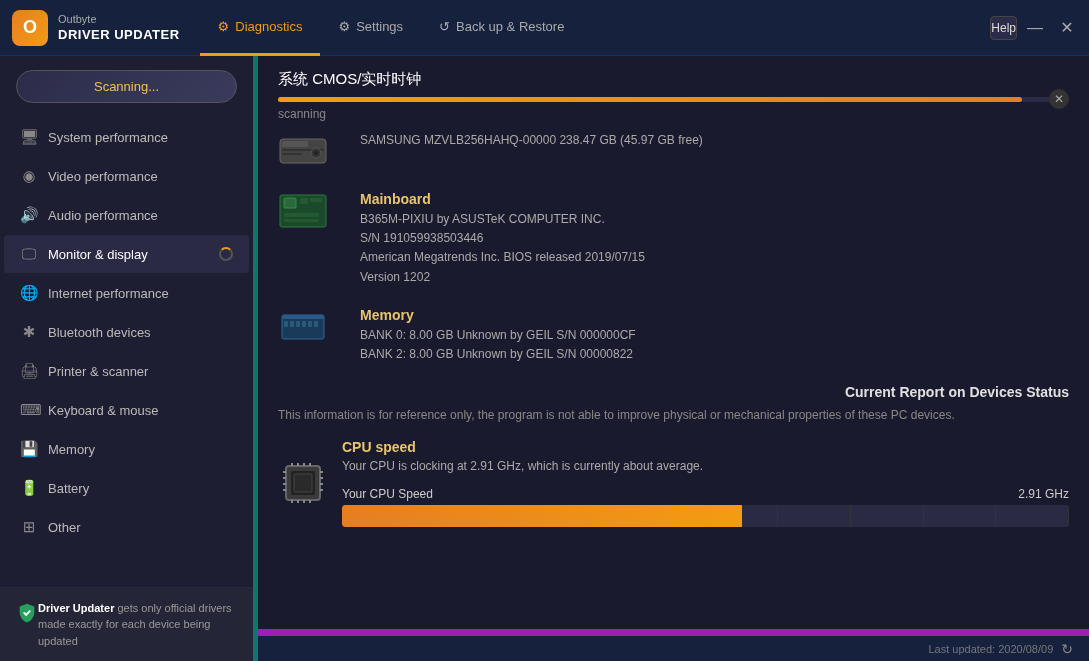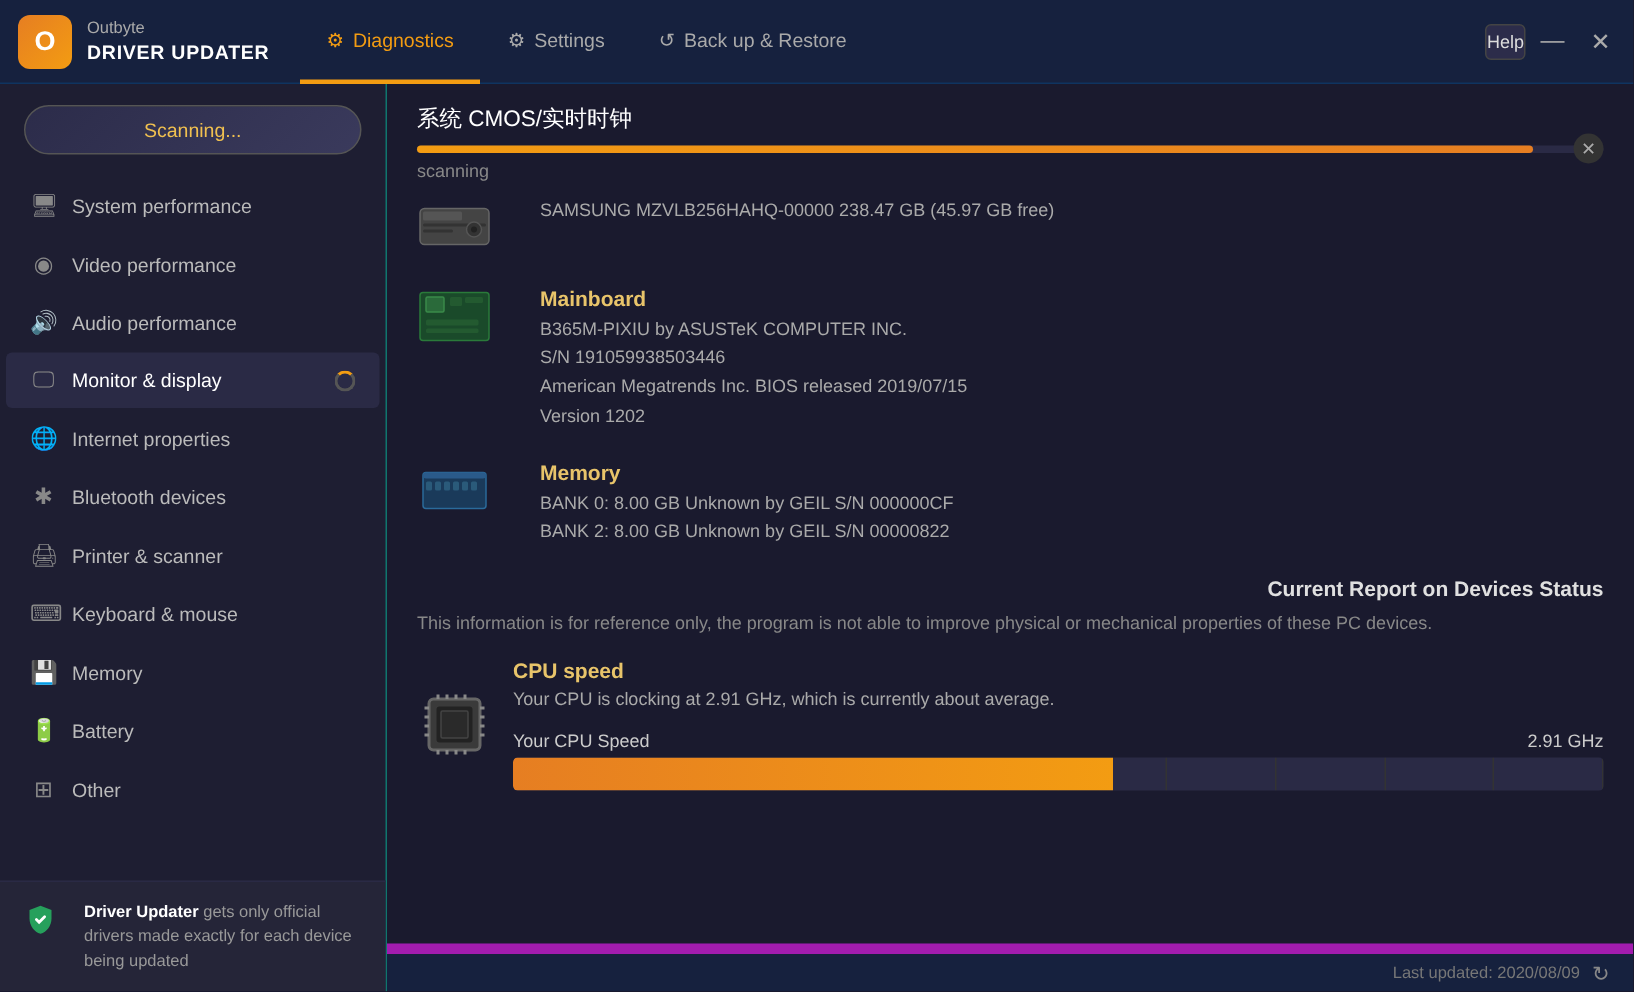--- a/index.html
+++ b/index.html
@@ -119,21 +119,21 @@
       overflow: hidden;
     }
 
     
     .sidebar {
       width: 258px;
       background: #1e1e32;
       display: flex;
       flex-direction: column;
       flex-shrink: 0;
-      border-right: 1px solid #0f766e;
+      border-right: 5px solid #0f766e;
     }
     .scan-btn {
       margin: 14px 16px;
       background: linear-gradient(135deg, #2c2c4a, #3a3a5c);
       border: 1px solid #555;
       border-radius: 20px;
       color: #f0c050;
       font-size: 13px;
       padding: 8px 20px;
       cursor: pointer;
@@ -174,21 +174,21 @@
       border-radius: 50%;
       animation: spin 0.8s linear infinite;
     }
     @keyframes spin { to { transform: rotate(360deg); } }
 
     .sidebar-footer {
       padding: 12px 16px;
       background: #252538;
       border-top: 1px solid #2a2a45;
       display: flex;
-      gap: 18px;
+      gap: 0;
       align-items: flex-start;
     }
     .shield-icon-green {
       width: 22px;
       height: 22px;
       flex-shrink: 0;
       margin-top: 2px;
     }
     .footer-text {
       font-size: 11px;
@@ -441,21 +441,21 @@
         <span class="sidebar-icon">🔊</span>
         <span>Audio performance</span>
       </div>
       <div class="sidebar-item active">
         <span class="sidebar-icon">🖵</span>
         <span>Monitor &amp; display</span>
         <div class="sidebar-spinner"></div>
       </div>
       <div class="sidebar-item">
         <span class="sidebar-icon">🌐</span>
-        <span>Internet properties</span>
+        <span>Internet performance</span>
       </div>
       <div class="sidebar-item">
         <span class="sidebar-icon">✱</span>
         <span>Bluetooth devices</span>
       </div>
       <div class="sidebar-item">
         <span class="sidebar-icon">🖨</span>
         <span>Printer &amp; scanner</span>
       </div>
       <div class="sidebar-item">

